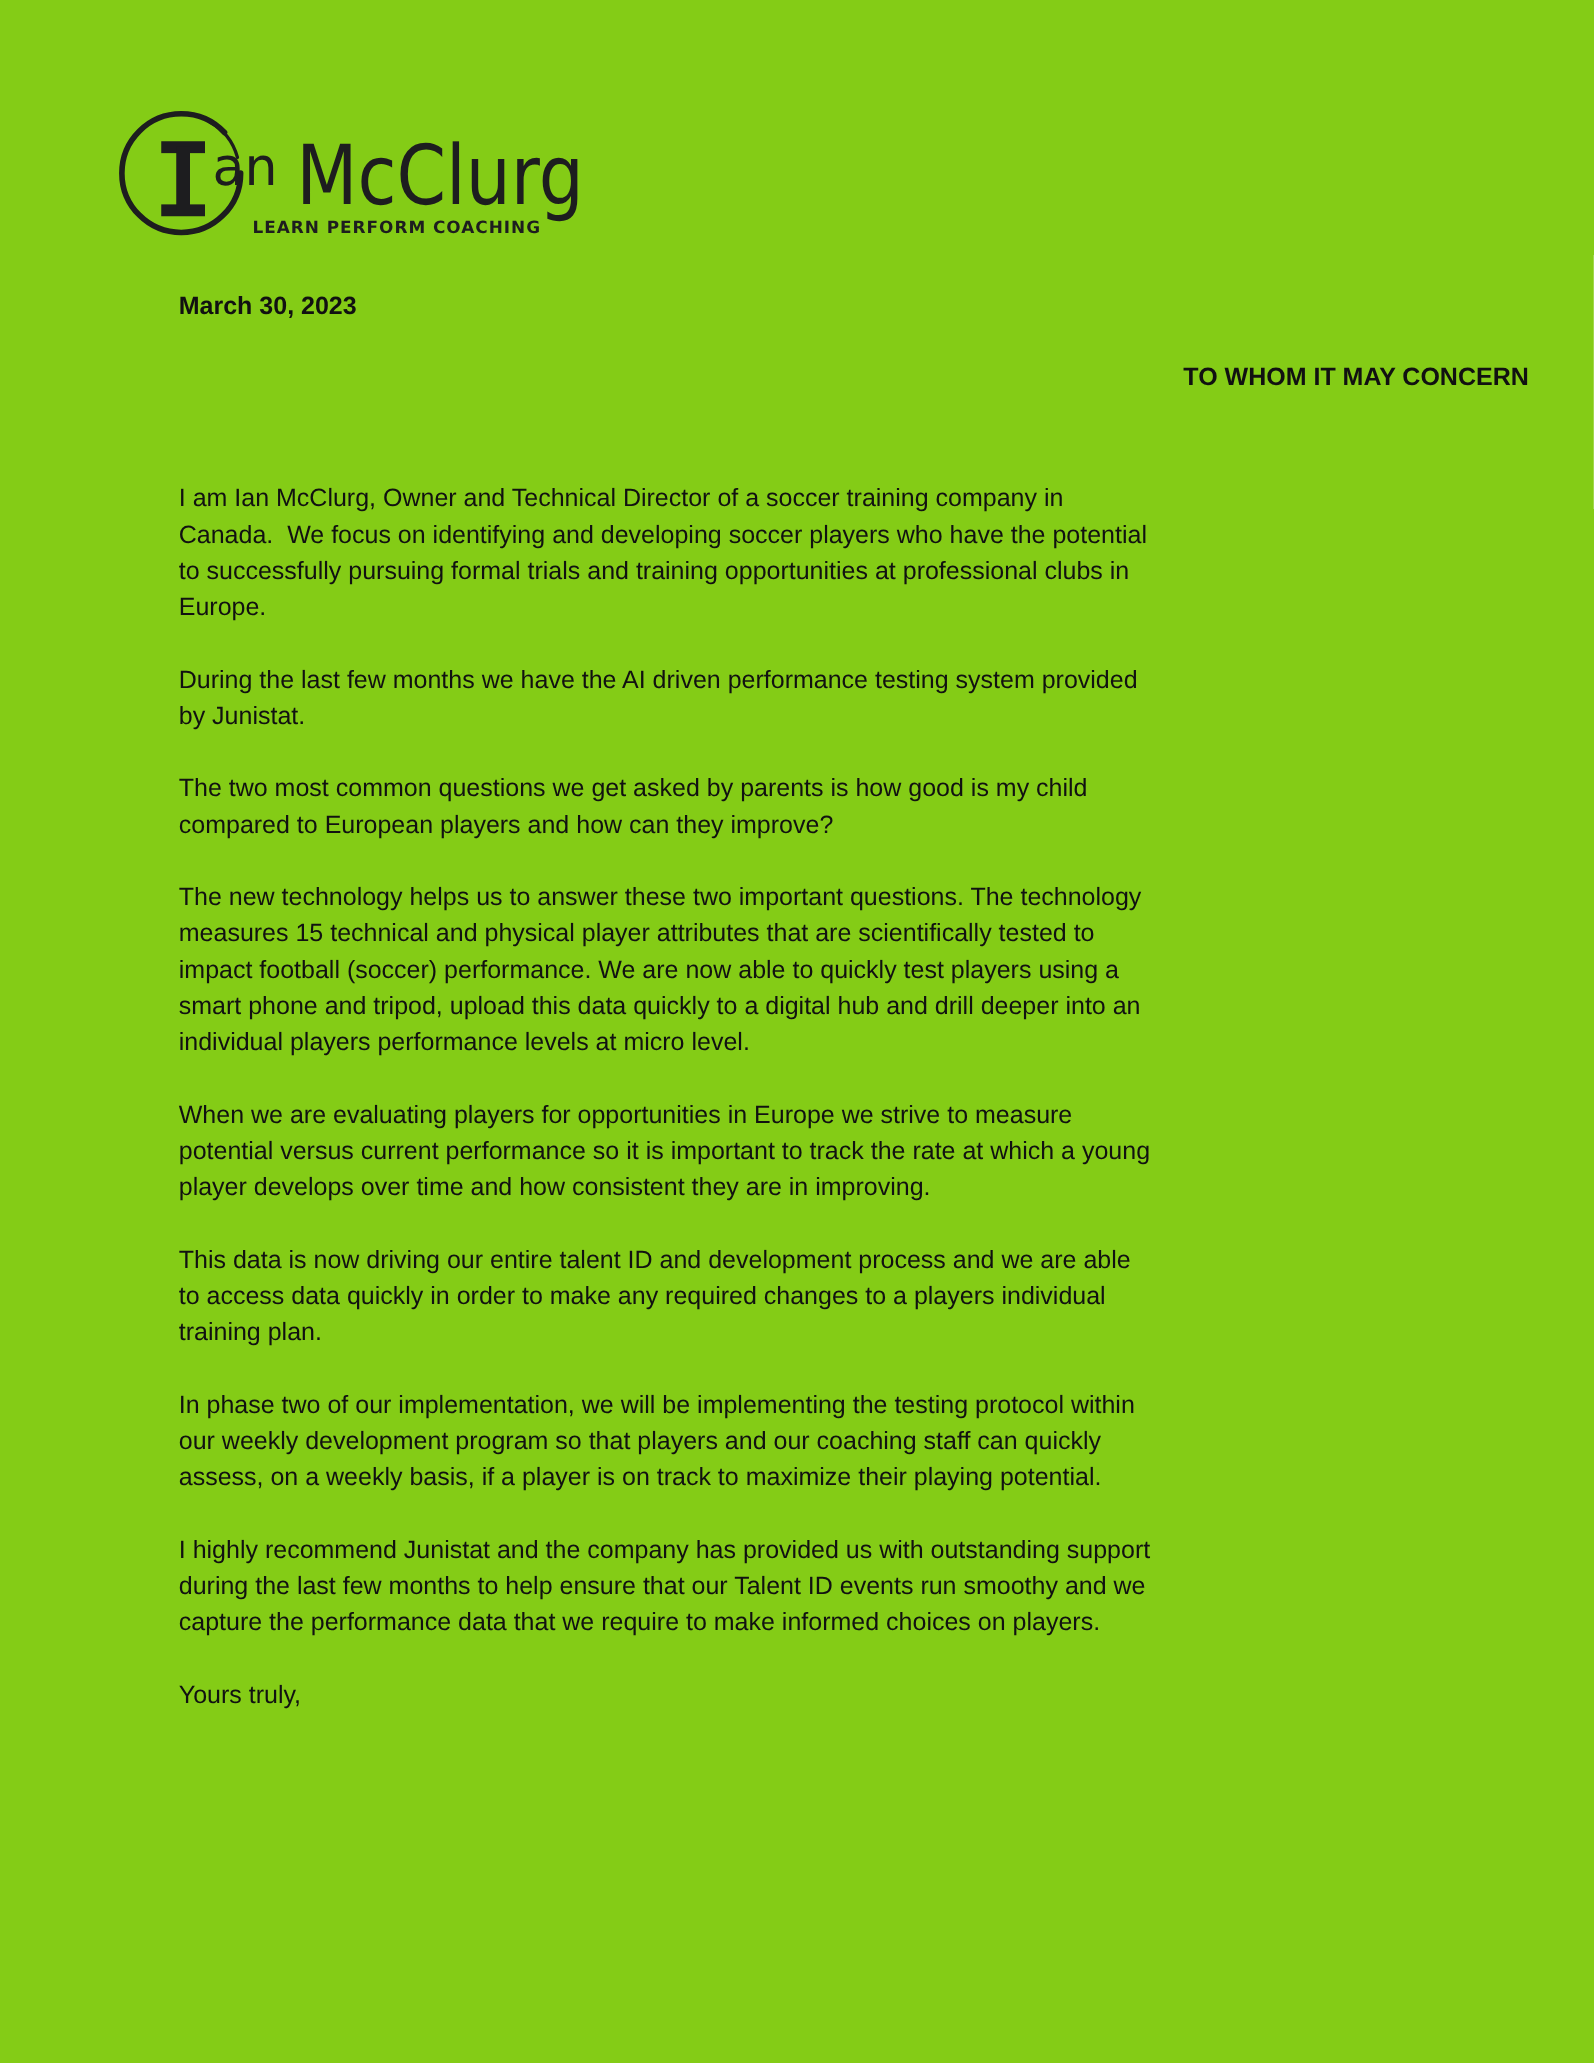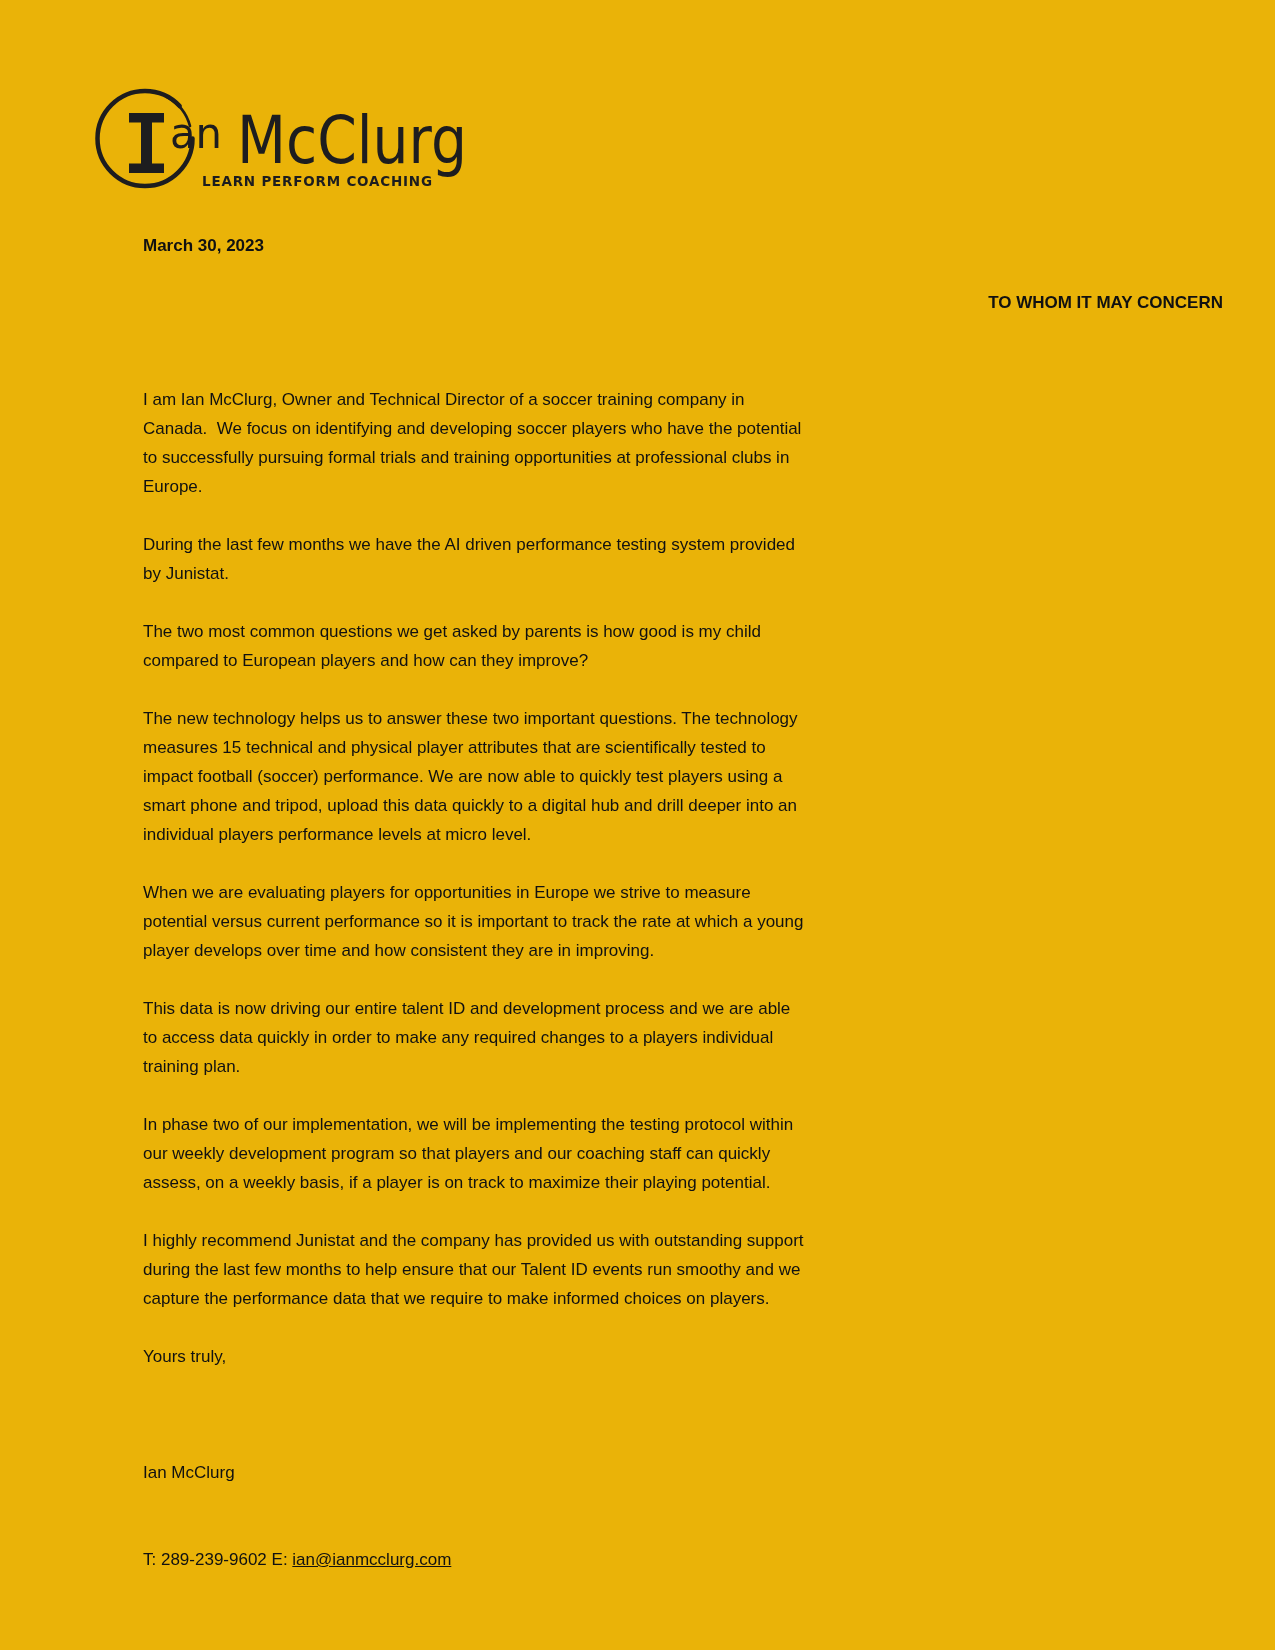--- a/index.html
+++ b/index.html
@@ -11,37 +11,37 @@
     width: 1275px;
     height: 1650px;
     position: relative;
     font-family: "Liberation Sans", sans-serif;
     color: #111111;
     overflow: hidden;
   }
   .page {
     position: absolute;
     inset: 0;
-    background: #eab308;
+    background: #84cc16;
   }
   .logo {
     position: absolute;
     left: 95px;
     top: 70px;
     width: 380px;
     height: 122px;
   }
   .logo svg { display: block; }
   .logo text { fill: #1d1d1f; }
   .letter {
     position: absolute;
     left: 143px;
     top: 231px;
     width: 1080px;
-    font-size: 17px;
+    font-size: 20px;
     line-height: 29px;
     color: #111111;
   }
   .letter .date {
     font-weight: bold;
     margin: 0 0 28px 0;
     white-space: pre-wrap;
   }
   .letter .salutation {
     font-weight: bold;
@@ -113,19 +113,15 @@
 training plan.</p>
     <p class="body-para">In phase two of our implementation, we will be implementing the testing protocol within
 our weekly development program so that players and our coaching staff can quickly
 assess, on a weekly basis, if a player is on track to maximize their playing potential.</p>
     <p class="body-para">I highly recommend Junistat and the company has provided us with outstanding support
 during the last few months to help ensure that our Talent ID events run smoothy and we
 capture the performance data that we require to make informed choices on players.</p>
 
     <p class="closing">Yours truly,</p>
 
-    <div class="signature-block">
-      <p class="sig-line">Ian McClurg</p>
-      <p class="sig-line"><span>T: 289-239-9602 E: </span><a class="email-link">ian@ianmcclurg.com</a></p>
-    </div>
   </div>
 
 </div>
 
 </body></html>

